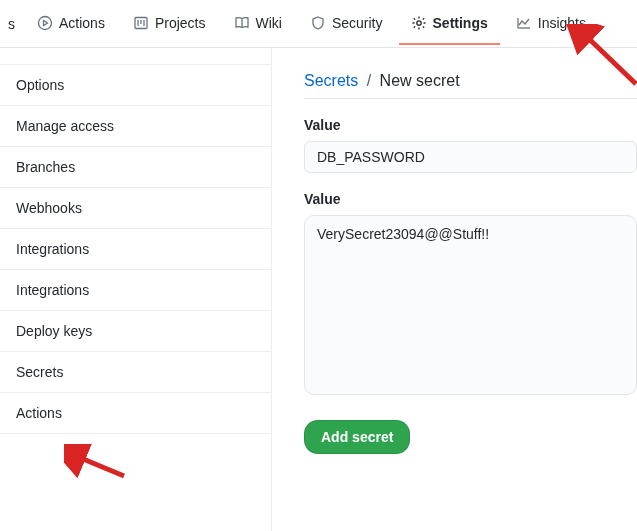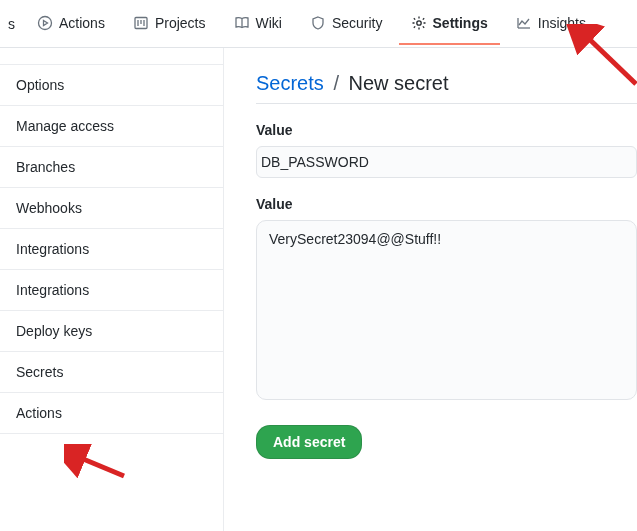--- a/index.html
+++ b/index.html
@@ -40,56 +40,56 @@
       color: #6a737d;
       display: flex;
       align-items: center;
     }
     .topnav-item.active .icon { color: #24292e; }
     .layout {
       display: flex;
       height: calc(100% - 48px);
     }
     .sidebar {
-      width: 224px;
+      width: 272px;
       border-right: 1px solid #eaecef;
       padding-top: 16px;
     }
     .sidebar-list { list-style: none; }
     .sidebar-item {
       padding: 12px 16px;
       border-bottom: 1px solid #eaecef;
       cursor: pointer;
       font-size: 14px;
       color: #24292e;
     }
     .sidebar-item:first-child { border-top: 1px solid #eaecef; }
     .main {
       flex: 1;
       padding: 24px 0 0 32px;
     }
     .breadcrumb {
-      font-size: 20px;
+      font-size: 16px;
       font-weight: 400;
       margin-bottom: 8px;
       border-bottom: 1px solid #e1e4e8;
       padding-bottom: 8px;
     }
     .breadcrumb .sec-link { color: #0366d6; }
     .breadcrumb .sep { color: #586069; margin: 0 4px; }
     .field-group { margin-top: 18px; }
     .field-label {
       font-weight: 600;
       font-size: 14px;
       display: block;
       margin-bottom: 8px;
     }
     .text-input {
       width: 100%;
-      padding: 7px 4px;
+      padding: 7px 12px;
       font-size: 14px;
       border: 1px solid #e1e4e8;
       border-radius: 6px;
       background: #fafbfc;
       color: #24292e;
       font-family: inherit;
     }
     .textarea {
       width: 100%;
       padding: 10px 12px;

